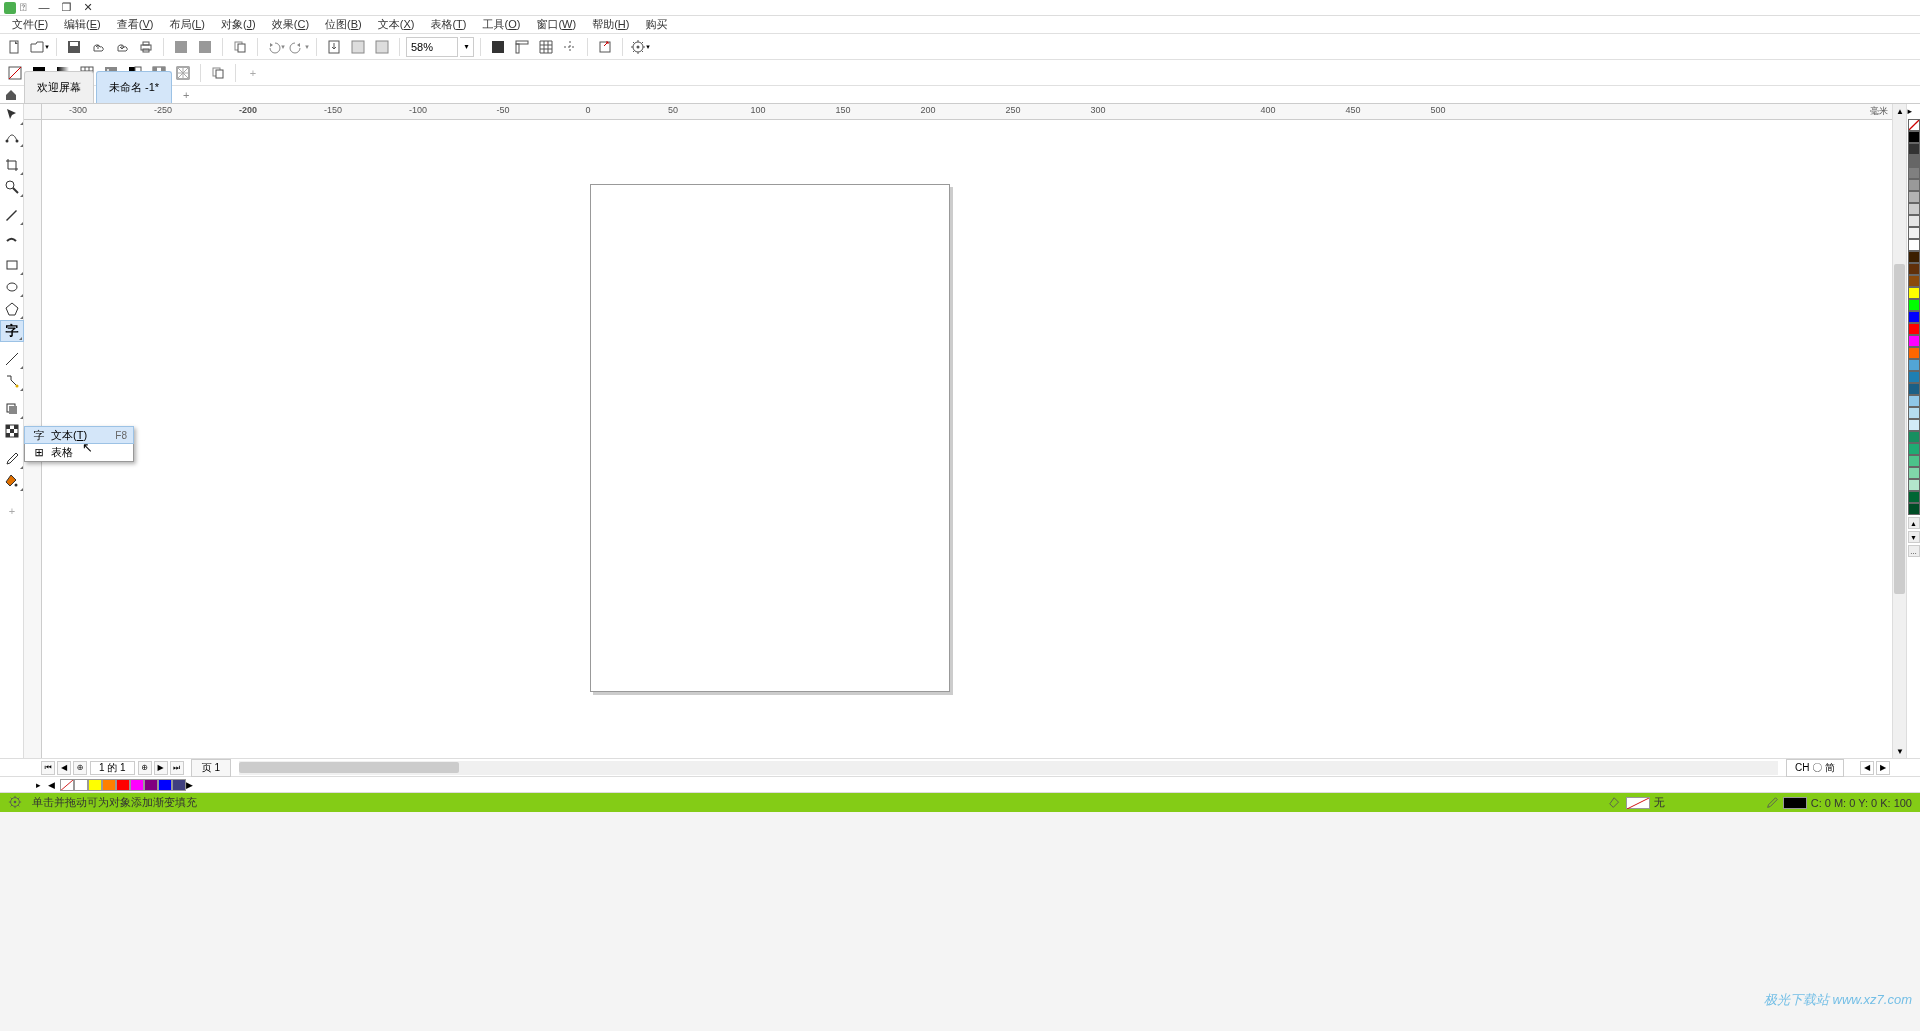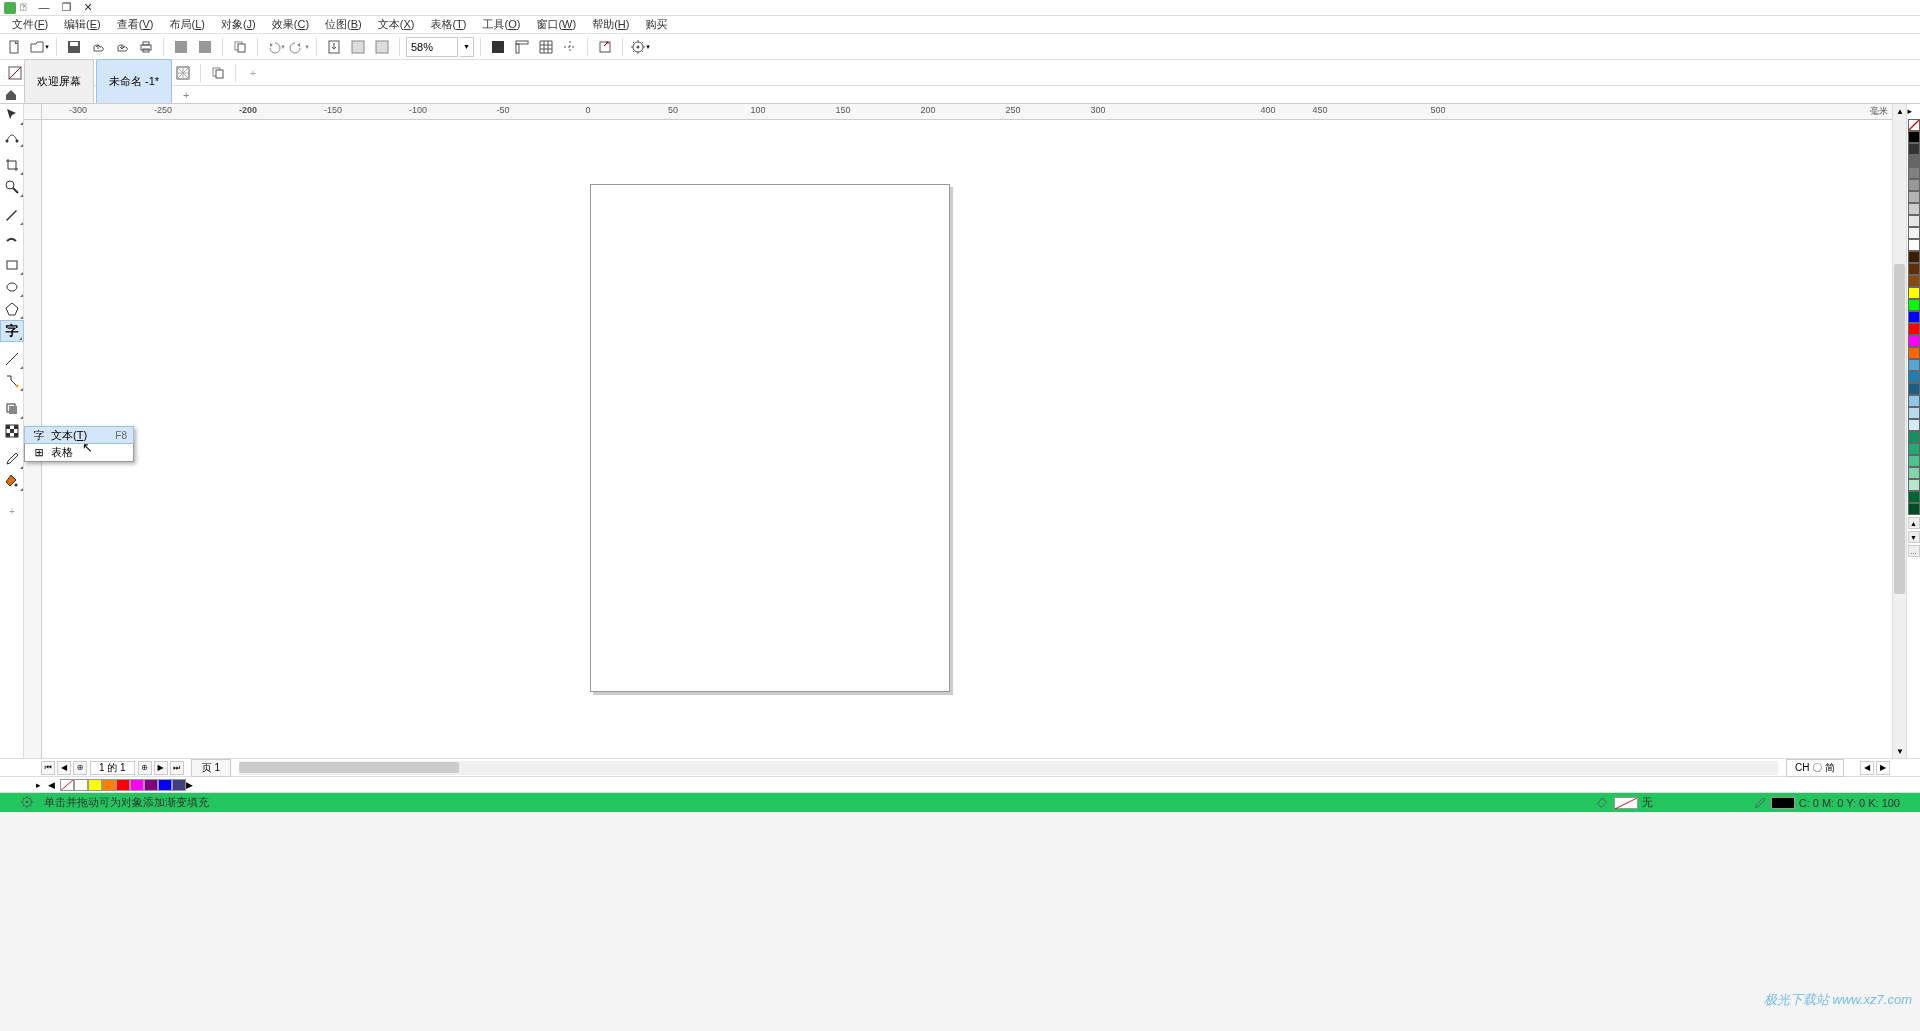--- a/index.html
+++ b/index.html
@@ -23,21 +23,21 @@
 .tb-sep { width: 1px; height: 18px; background: #ddd; margin: 0 4px; }
 .zoom-box { width: 52px; height: 20px; border: 1px solid #ccc; font-size: 11px; padding: 0 4px; background: #fff; display:flex; align-items:center; }
 .zoom-dd { width: 14px; height: 20px; border: 1px solid #ccc; border-left: none; background: #fff; display:flex; align-items:center; justify-content:center; font-size:8px; }
 
 
 .propbar { height: 26px; background: #fff; display: flex; align-items: center; padding: 0 4px; gap: 2px; border-bottom: 1px solid #e0e0e0; }
 
 
 .doc-tabs { height: 18px; background: #fff; display: flex; align-items: flex-end; padding-left: 24px; border-bottom: 1px solid #ccc; position: relative; }
 .home-tab-icon { position:absolute; left:4px; top:2px; width:14px; height:14px; }
-.doc-tab { padding: 14px 12px; font-size: 11px; border: 1px solid #ccc; border-bottom: none; background: #f0f0f0; margin-right: 2px; border-radius: 3px 3px 0 0; cursor:pointer;margin-top:36px; }
+.doc-tab { padding: 8px 12px; font-size: 11px; border: 1px solid #ccc; border-bottom: none; background: #f0f0f0; margin-right: 2px; border-radius: 3px 3px 0 0; cursor:pointer;margin-top:36px; }
 .doc-tab.active { background: #d4e6f9; border-color: #9cc2e5; }
 .tab-add { width: 16px; height: 16px; display:flex; align-items:center; justify-content:center; cursor:pointer; color:#888; margin-left:4px; }
 
 
 .main-area { display: flex; height: 654px; position: relative; }
 .toolbox { width: 24px; background: #fff; border-right: 1px solid #ddd; display: flex; flex-direction: column; }
 .tool-btn { width: 24px; height: 22px; display: flex; align-items: center; justify-content: center; cursor: pointer; position: relative; }
 .tool-btn.active { background: #d4e6f9; border: 1px solid #9cc2e5; }
 .tool-btn .fly { position: absolute; right: 1px; bottom: 1px; width: 0; height: 0; border-left: 3px solid transparent; border-bottom: 3px solid #666; }
 
@@ -80,21 +80,21 @@
 .hscroll { flex:1; height: 14px; background: #f0f0f0; margin: 0 8px; position:relative; }
 .hscroll .thumb { position:absolute; top:1px; height:11px; left:0; width:220px; background:#ccc; border-radius:2px; }
 .ime-box { border: 1px solid #ccc; padding: 1px 8px; font-size: 10px; background: #fff; margin-right: 16px; }
 
 
 .doc-palette { height: 16px; background: #fff; border-top: 1px solid #ddd; display: flex; align-items: center; padding-left: 36px; }
 .doc-palette .arrow { width: 12px; font-size: 9px; cursor:pointer; }
 .dps { width: 14px; height: 12px; border: 1px solid #999; cursor:pointer; }
 
 
-.statusbar { height: 20px; background: #22c55e; border-top: 1px solid #ddd; display: flex; align-items: center; padding: 0 20px; }
+.statusbar { height: 20px; background: #84cc16; border-top: 1px solid #ddd; display: flex; align-items: center; padding: 0 8px; }
 .statusbar .gear { margin-right: 10px; cursor:pointer; }
 .statusbar .hint { flex: 1; font-size: 11px; color: #333; }
 .statusbar .right { display: flex; align-items: center; gap: 10px; font-size: 10px; color: #333; }
 .fill-ind { display:flex; align-items:center; gap:4px; }
 .fill-sw { width:24px; height:12px; }
 .watermark { position:absolute; right:8px; bottom:22px; font-size:13px; color:#3da8e0; font-style:italic; opacity:.7; pointer-events:none; }
 
 
 .ico { width: 16px; height: 16px; }
 
@@ -467,21 +467,21 @@
         <span class="tick-label" style="left: 461px;">-50</span>
         <span class="tick-label" style="left: 546px;">0</span>
         <span class="tick-label" style="left: 631px;">50</span>
         <span class="tick-label" style="left: 716px;">100</span>
         <span class="tick-label" style="left: 801px;">150</span>
         <span class="tick-label" style="left: 886px;">200</span>
         <span class="tick-label" style="left: 971px;">250</span>
         <span class="tick-label" style="left: 1056px;">300</span>
         <span class="tick-label" style="left: 1141px; margin-top: 34px;">350</span>
         <span class="tick-label" style="left: 1226px;">400</span>
-        <span class="tick-label" style="left: 1278px;">450</span>
+        <span class="tick-label" style="left: 1311px;">450</span>
         <span class="tick-label" style="left: 1396px;">500</span>
       </div>
     <div class="ruler-v"></div>
     <div class="canvas-scroll">
       <div class="page"></div>
     </div>
   </div>
 
   <div class="vscroll">
     <div class="arrow" style="top:0;">▲</div>

